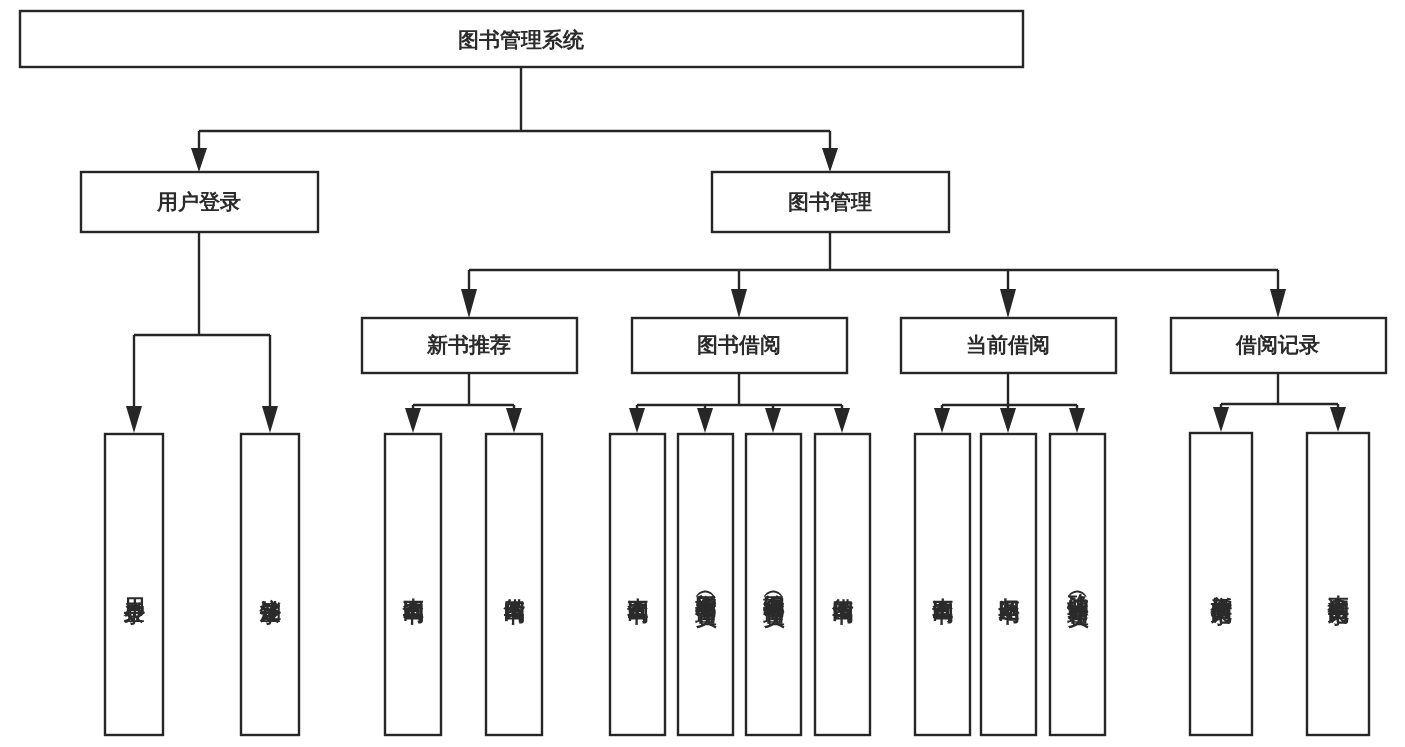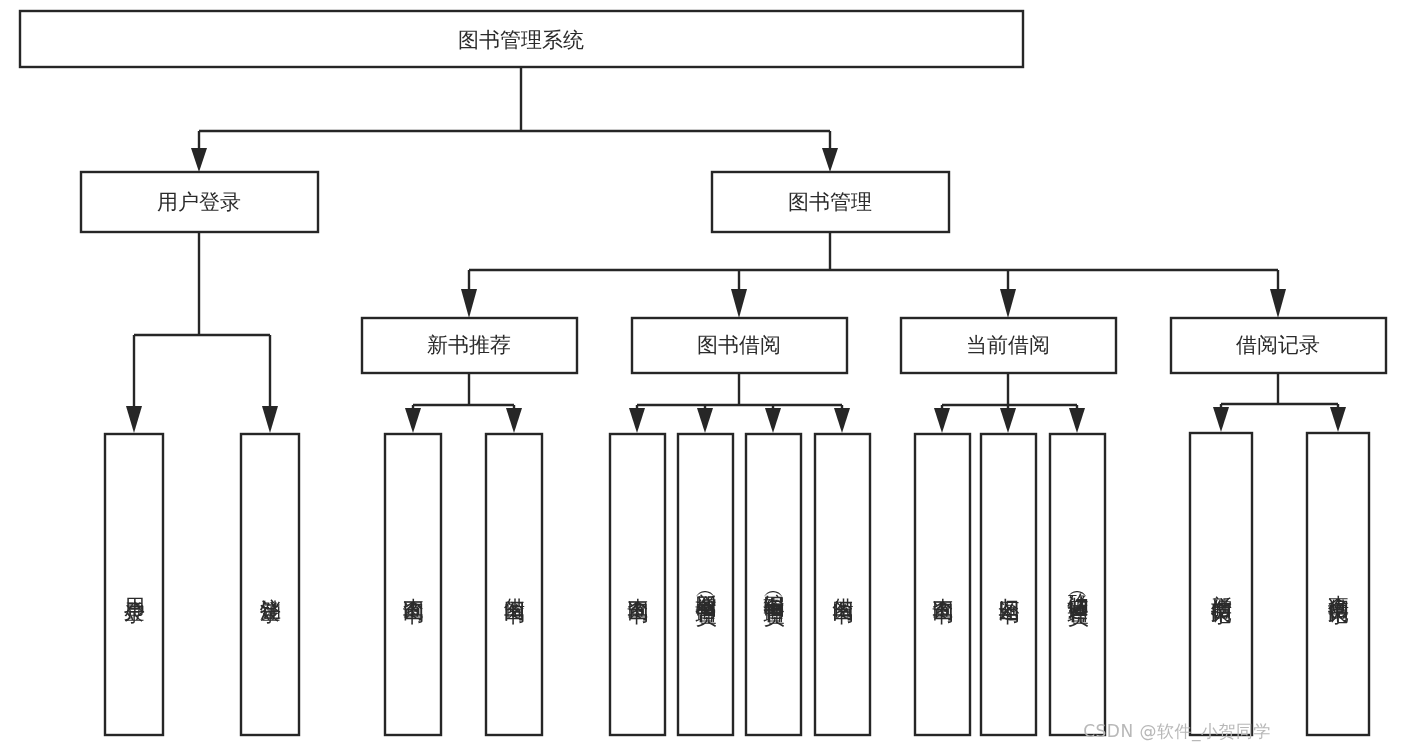--- a/index.html
+++ b/index.html
@@ -11,20 +11,21 @@
     width: 1405px;
     height: 747px;
     font-family: "DejaVu Sans", "Liberation Sans", sans-serif;
     overflow: hidden;
   }
   #diagram-root {
     position: relative;
     width: 1279px;
     height: 747px;
     background: #ffffff;
+    font-weight: bold;
   }
   svg.diagram {
     position: absolute;
     left: 0;
     top: 0;
     width: 1405px;
     height: 747px;
     display: block;
   }
   .node-box {
@@ -198,15 +199,14 @@
   <div class="node-label-v" style="left:746px;top:434px;width:55px;height:301px;">编辑图书（管理员）</div>
   <div class="node-label-v" style="left:815px;top:434px;width:55px;height:301px;">借阅图书</div>
 
   <div class="node-label-v" style="left:915px;top:434px;width:55px;height:301px;">查询图书</div>
   <div class="node-label-v" style="left:981px;top:434px;width:55px;height:301px;">归还图书</div>
   <div class="node-label-v" style="left:1050px;top:434px;width:55px;height:301px;">确认归还（管理员）</div>
 
   <div class="node-label-v" style="left:1190px;top:433px;width:62px;height:302px;">新增借阅记录</div>
   <div class="node-label-v" style="left:1307px;top:433px;width:62px;height:302px;">查询借阅记录</div>
 
-  <div class="watermark">CSDN @软件_小贺同学</div>
 
 </div>
 
 </body></html>

